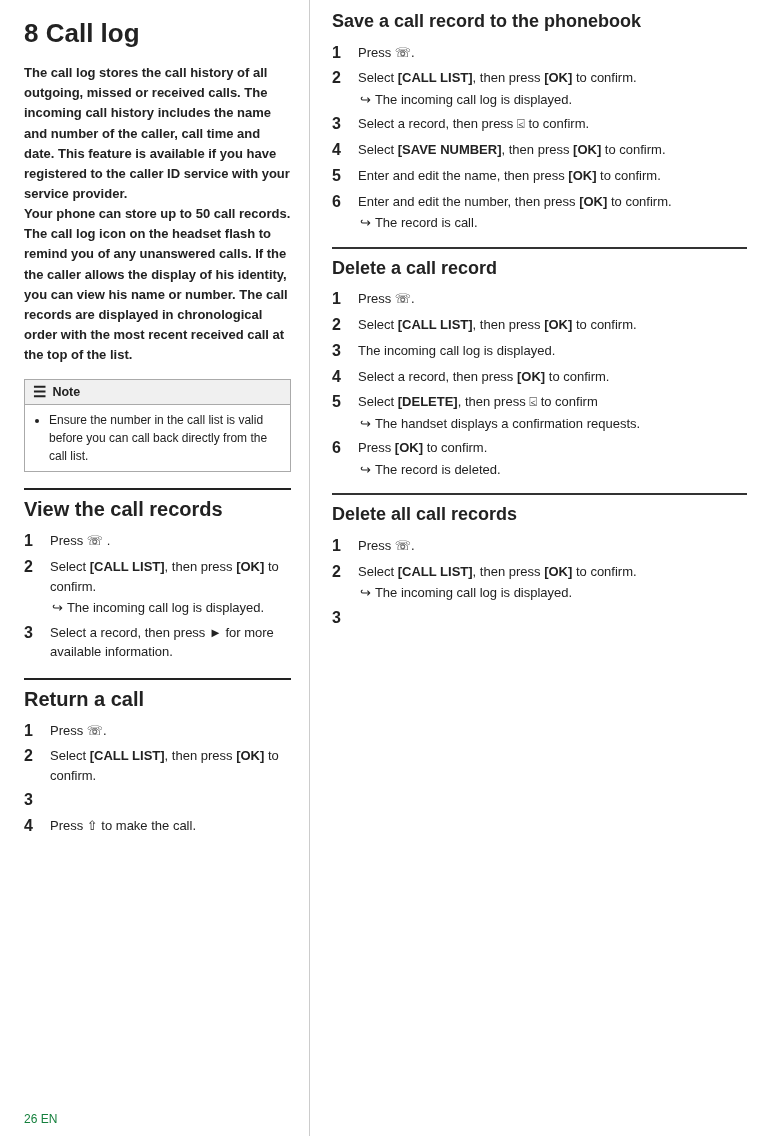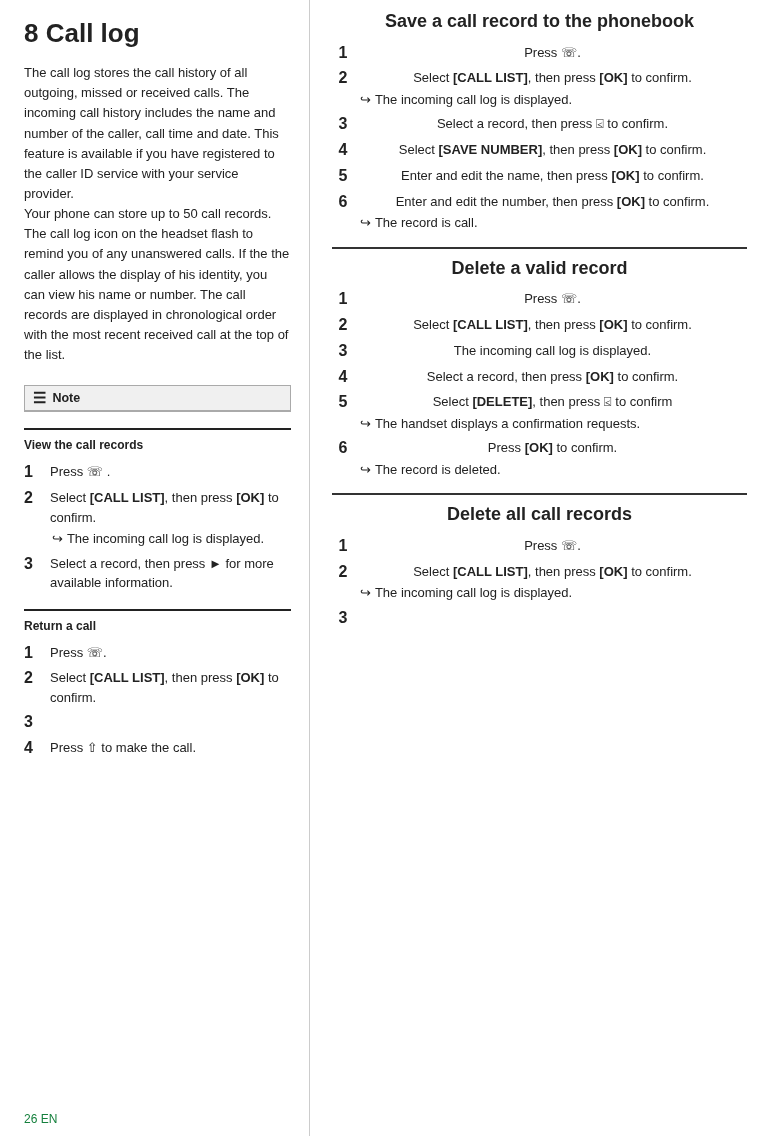--- a/index.html
+++ b/index.html
@@ -13,32 +13,32 @@
       display: flex;
     }
     .left-col {
       width: 310px;
       padding: 18px 18px 34px 24px;
       border-right: 1px solid #ccc;
     }
     .right-col {
       flex: 1;
       padding: 10px 18px 18px 22px;
-      text-align: center;
     }
     h1.chapter {
       font-size: 26px;
       font-weight: bold;
       margin-bottom: 14px;
       line-height: 1.2;
     }
     .intro-text {
       font-size: 13px;
       line-height: 1.55;
-      margin-bottom: 20px;
+      margin-bottom: 14px;
+      font-weight: bold;
     }
     .note-box {
       border: 1px solid #aaa;
       margin-top: 10px;
       margin-bottom: 10px;
     }
     .note-header {
       background: #f0f0f0;
       padding: 3px 8px;
       font-size: 12.5px;
@@ -59,21 +59,21 @@
     .note-body li {
       list-style: disc;
       margin-left: 14px;
     }
     .section-divider {
       border: none;
       border-top: 2px solid #222;
       margin: 16px 0 8px 0;
     }
     .section-title {
-      font-size: 12px;
+      font-size: 20px;
       font-weight: bold;
       margin-bottom: 10px;
     }
     .steps-list {
       list-style: none;
       margin-bottom: 6px;
     }
     .steps-list li {
       display: flex;
       align-items: flex-start;
@@ -130,20 +130,25 @@
 <div class="left-col">
   <h1 class="chapter">8  Call log</h1>
   <div class="intro-text">
     <span>The call log stores the call history of all outgoing, missed or received calls. The incoming call history includes the name and number of the caller, call time and date. This feature is available if you have registered to the caller ID service with your service provider.<br>Your phone can store up to 50 call records. The call log icon on the headset flash to remind you of any unanswered calls. If the the caller allows the display of his identity, you can view his name or number. The call records are displayed in chronological order with the most recent received call at the top of the list.</span>
   </div>
 
   <div class="note-box">
     <div class="note-header">
       <span class="note-icon">☰</span>
       <span>Note</span>
+    </div>
+    <div class="note-body">
+      <ul>
+        <li>Ensure the number in the call list is valid before you can call back directly from the call list.</li>
+      </ul>
     </div>
   </div>
 
   <hr class="section-divider">
   <div class="section-title">View the call records</div>
   <ol class="steps-list">
     <li>
       <span class="step-num">1</span>
       <span class="step-content">Press ☏ .</span>
     </li>
@@ -225,21 +230,21 @@
             <span class="arrow-sym">↪</span>
             <span>The record is call.</span>
           </div>
         </span>
       </li>
     </ol>
   </div>
 
   <div style="height:2px;background:#333;margin:14px 0 8px 0;"></div>
   <div class="right-section-block">
-    <div class="right-section-title">Delete a valid record</div>
+    <div class="right-section-title">Delete a call record</div>
     <ol class="steps-list">
       <li>
         <span class="step-num">1</span>
         <span class="step-content">Press ☏.</span>
       </li>
       <li>
         <span class="step-num">2</span>
         <span class="step-content">Select <span class="bold-word">[CALL LIST]</span>, then press <span class="bold-word">[OK]</span> to confirm.</span>
       </li>
       <li>

